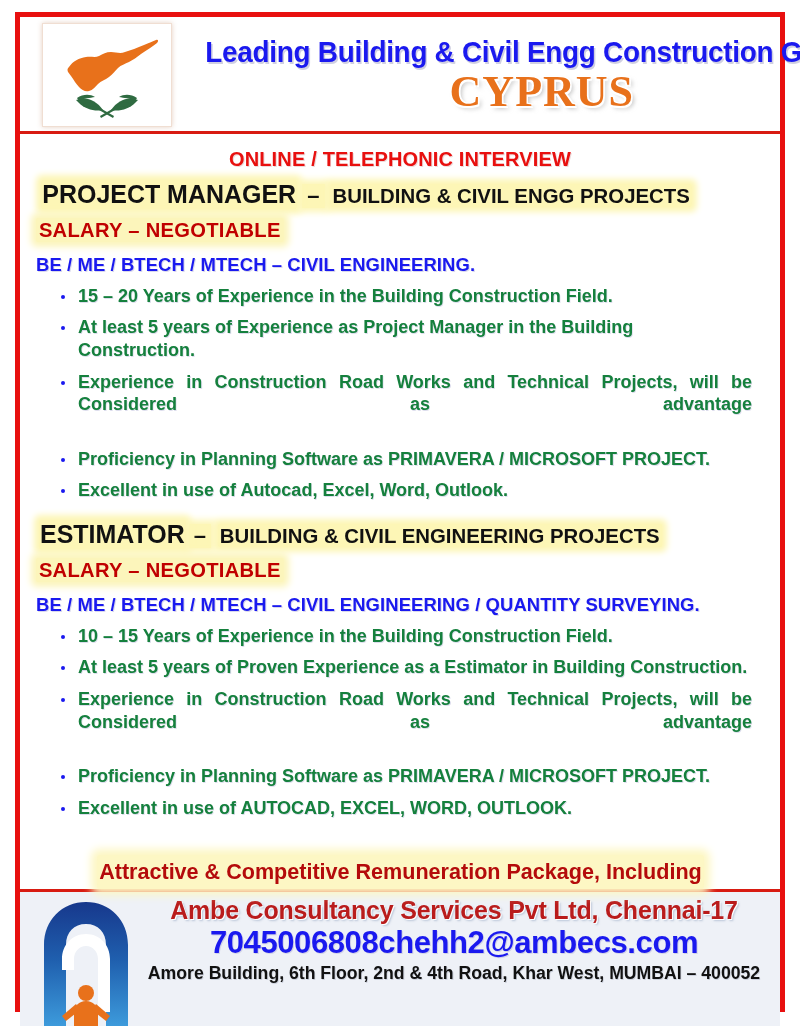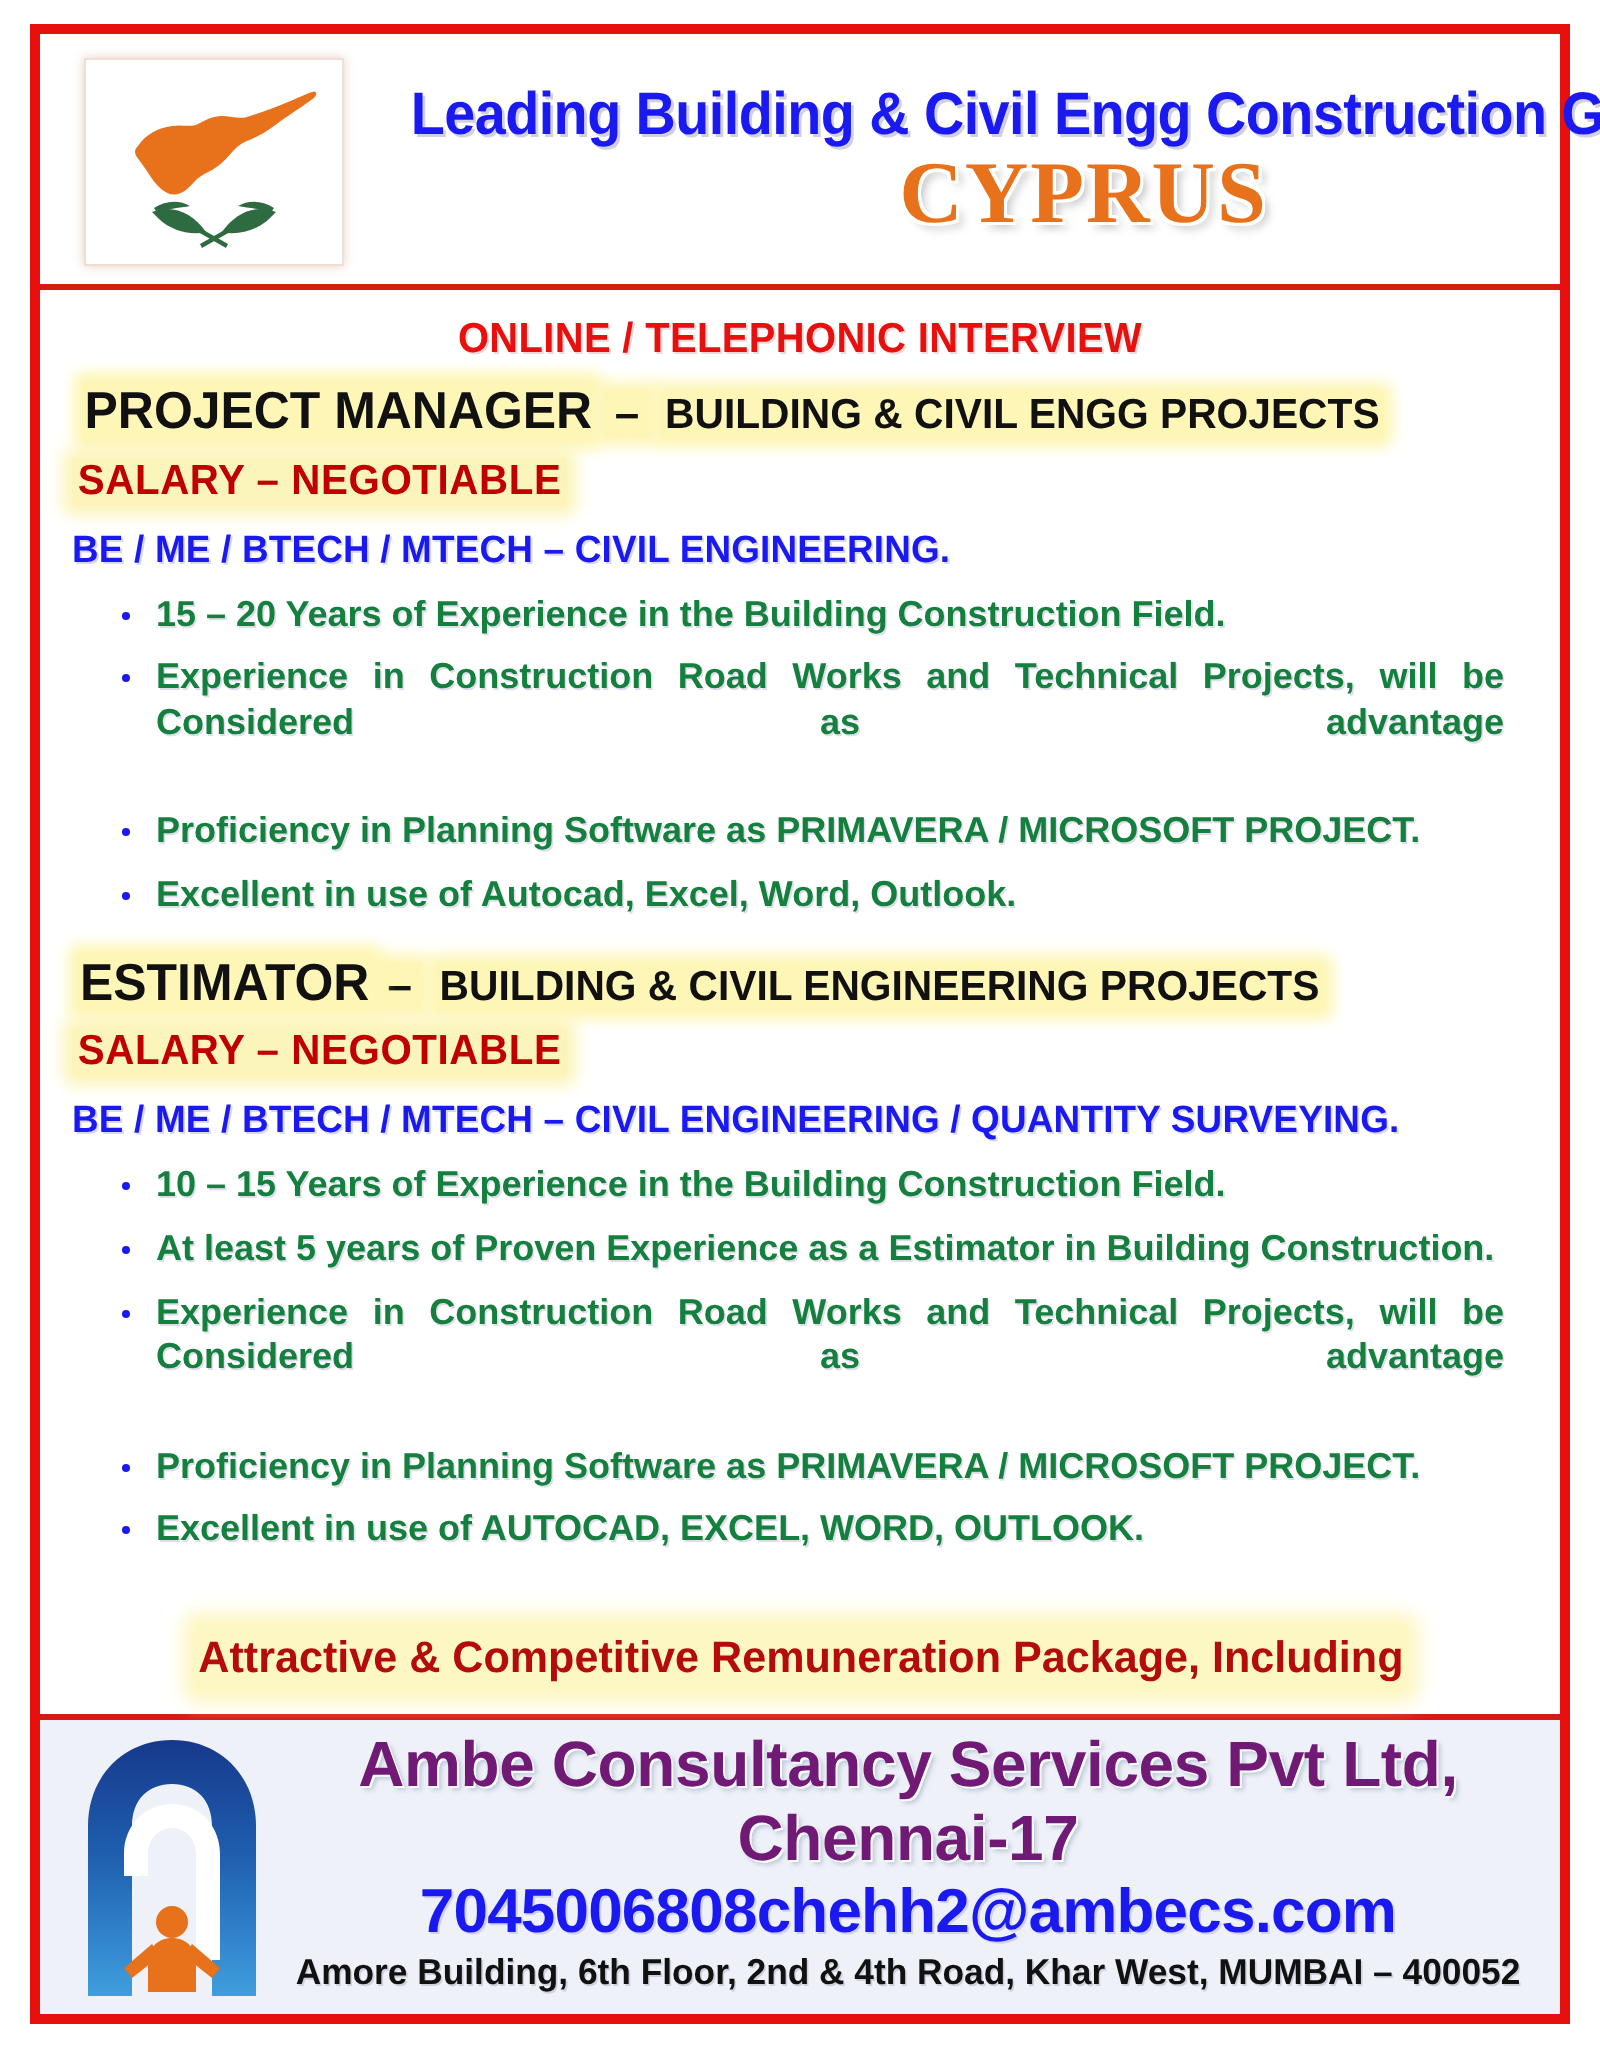--- a/index.html
+++ b/index.html
@@ -246,22 +246,22 @@
   .logo-box svg { display: block; }
 
   .footer-text {
     flex: 1 1 auto;
     text-align: center;
     padding: 4px 12px 0 0;
   }
   .company {
     font-family: "Liberation Sans", sans-serif;
     font-weight: bold;
-    font-size: 32px;
-    color: #701a75;
+    font-size: 25px;
+    color: #b91c1c;
     letter-spacing: -0.2px;
     line-height: 1.15;
     text-shadow: 1px 1px 0 #ffffff, 2px 2px 2px rgba(140,160,190,0.5);
   }
   .contact {
     font-family: "Liberation Sans", sans-serif;
     font-weight: bold;
     font-size: 31px;
     color: #1a19ef;
     line-height: 1.1;
@@ -330,20 +330,21 @@
     <div class="interview-line">ONLINE / TELEPHONIC INTERVIEW</div>
 
     <div>
       <div class="job-head">
         <span class="job-title">PROJECT MANAGER</span><span class="job-dash">–</span><span class="job-scope">BUILDING &amp; CIVIL ENGG PROJECTS</span>
       </div>
       <div><span class="salary-line">SALARY  –  NEGOTIABLE</span></div>
       <div class="qual-line">BE / ME / BTECH / MTECH – CIVIL ENGINEERING.</div>
       <ul class="bullets">
         <li>15 – 20 Years of Experience in the Building Construction Field.</li>
+        <li>At least 5 years of Experience as Project Manager in the Building Construction.</li>
         <li class="justify">Experience in Construction Road Works and Technical Projects, will be Considered as advantage</li>
         <li>Proficiency in Planning Software as PRIMAVERA / MICROSOFT PROJECT.</li>
         <li>Excellent in use of Autocad, Excel, Word, Outlook.</li>
       </ul>
     </div>
 
     <div class="section-gap"></div>
 
     <div>
       <div class="job-head">

